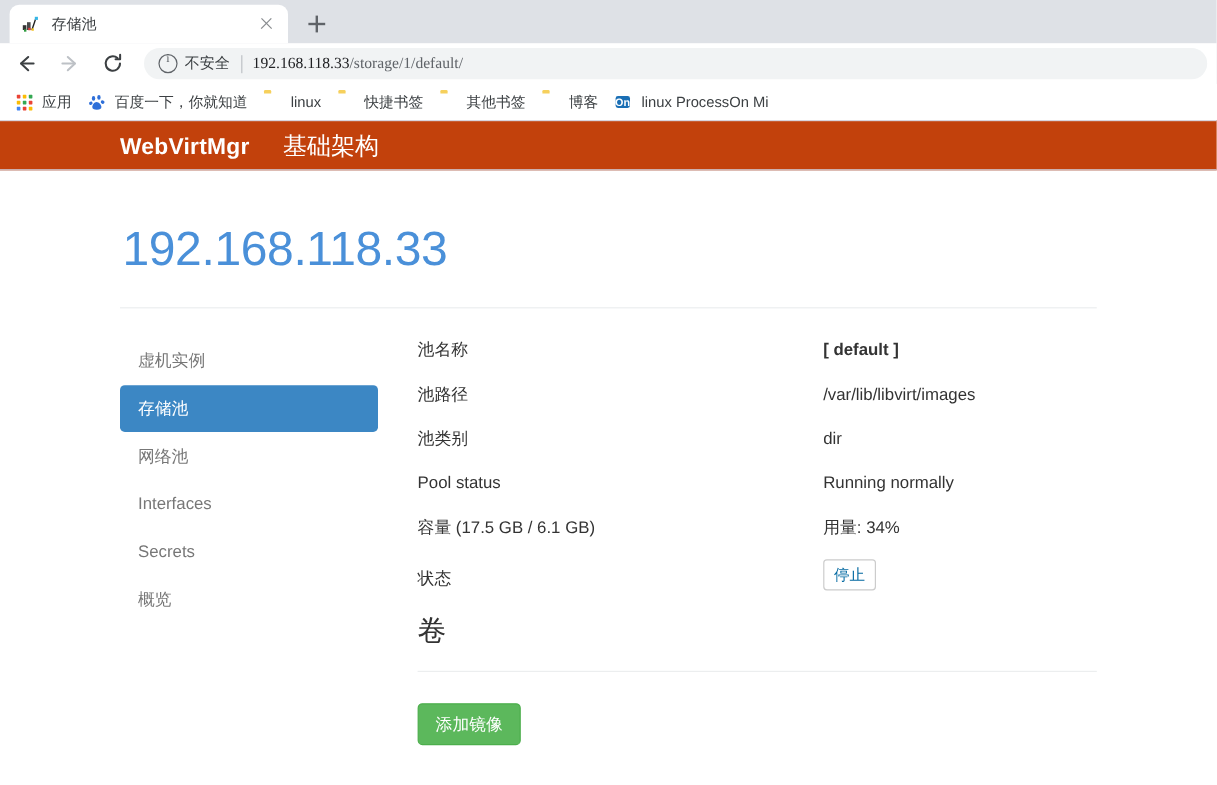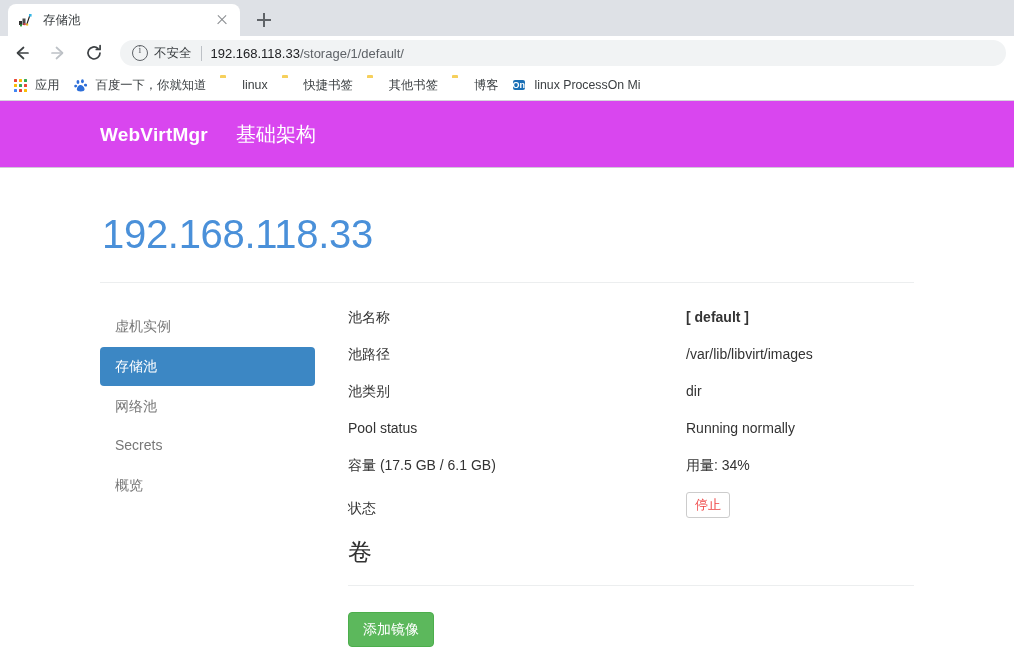--- a/index.html
+++ b/index.html
@@ -110,20 +110,21 @@
     flex: 1;
     height: 26px;
     background: #f1f3f4;
     border-radius: 13px;
     display: flex;
     align-items: center;
     padding: 0 12px;
     box-sizing: border-box;
     margin-left: 4px;
     position: relative;
+    font-family: Liberation Serif, serif;
   }
   .info-icon {
     width: 14px; height: 14px;
     border: 1.2px solid #5f6368;
     border-radius: 50%;
     position: relative;
     flex: 0 0 14px;
     margin-right: 6px;
   }
   .info-icon::before {
@@ -215,22 +216,22 @@
     text-align: center;
     font-weight: bold;
     margin-top: 1px;
     font-family: "Liberation Sans", sans-serif;
   }
 
   
   .page { background: #ffffff; }
 
   .navbar {
-    background: #d946ef;
-    height: 68px;
+    background: #c2410c;
+    height: 42px;
     display: flex;
     align-items: center;
     border-top: 1px solid #d8d4de;
     border-bottom: 1px solid #cfcbd6;
     box-sizing: border-box;
   }
   .navbar-inner {
     width: 814px;
     margin: 0 auto;
     display: flex;
@@ -316,21 +317,21 @@
     color: #333333;
     line-height: 20px;
   }
   .dl-desc b { font-weight: bold; }
 
   .minibtn {
     display: inline-block;
     border: 1px solid #cccccc;
     border-radius: 3px;
     background: #ffffff;
-    color: #ef4444;
+    color: #0369a1;
     font-size: 13px;
     line-height: 1;
     padding: 5px 8px 6px 8px;
     font-family: "Liberation Sans", "DejaVu Sans", sans-serif;
   }
 
   .section-head {
     font-size: 24px;
     color: #333333;
     font-weight: normal;
@@ -477,20 +478,21 @@
   <div class="container">
     <h1 class="page-title">192.168.118.33</h1>
     <hr class="divider">
 
     <div class="row">
 
       <div class="col-nav">
         <a class="navpill">虚机实例</a>
         <a class="navpill active">存储池</a>
         <a class="navpill">网络池</a>
+        <a class="navpill">Interfaces</a>
         <a class="navpill">Secrets</a>
         <a class="navpill">概览</a>
       </div>
 
       <div class="col-body">
 
         <div class="dl-row">
           <div class="dl-term">池名称</div>
           <div class="dl-desc"><b>[ default ]</b></div>
         </div>

